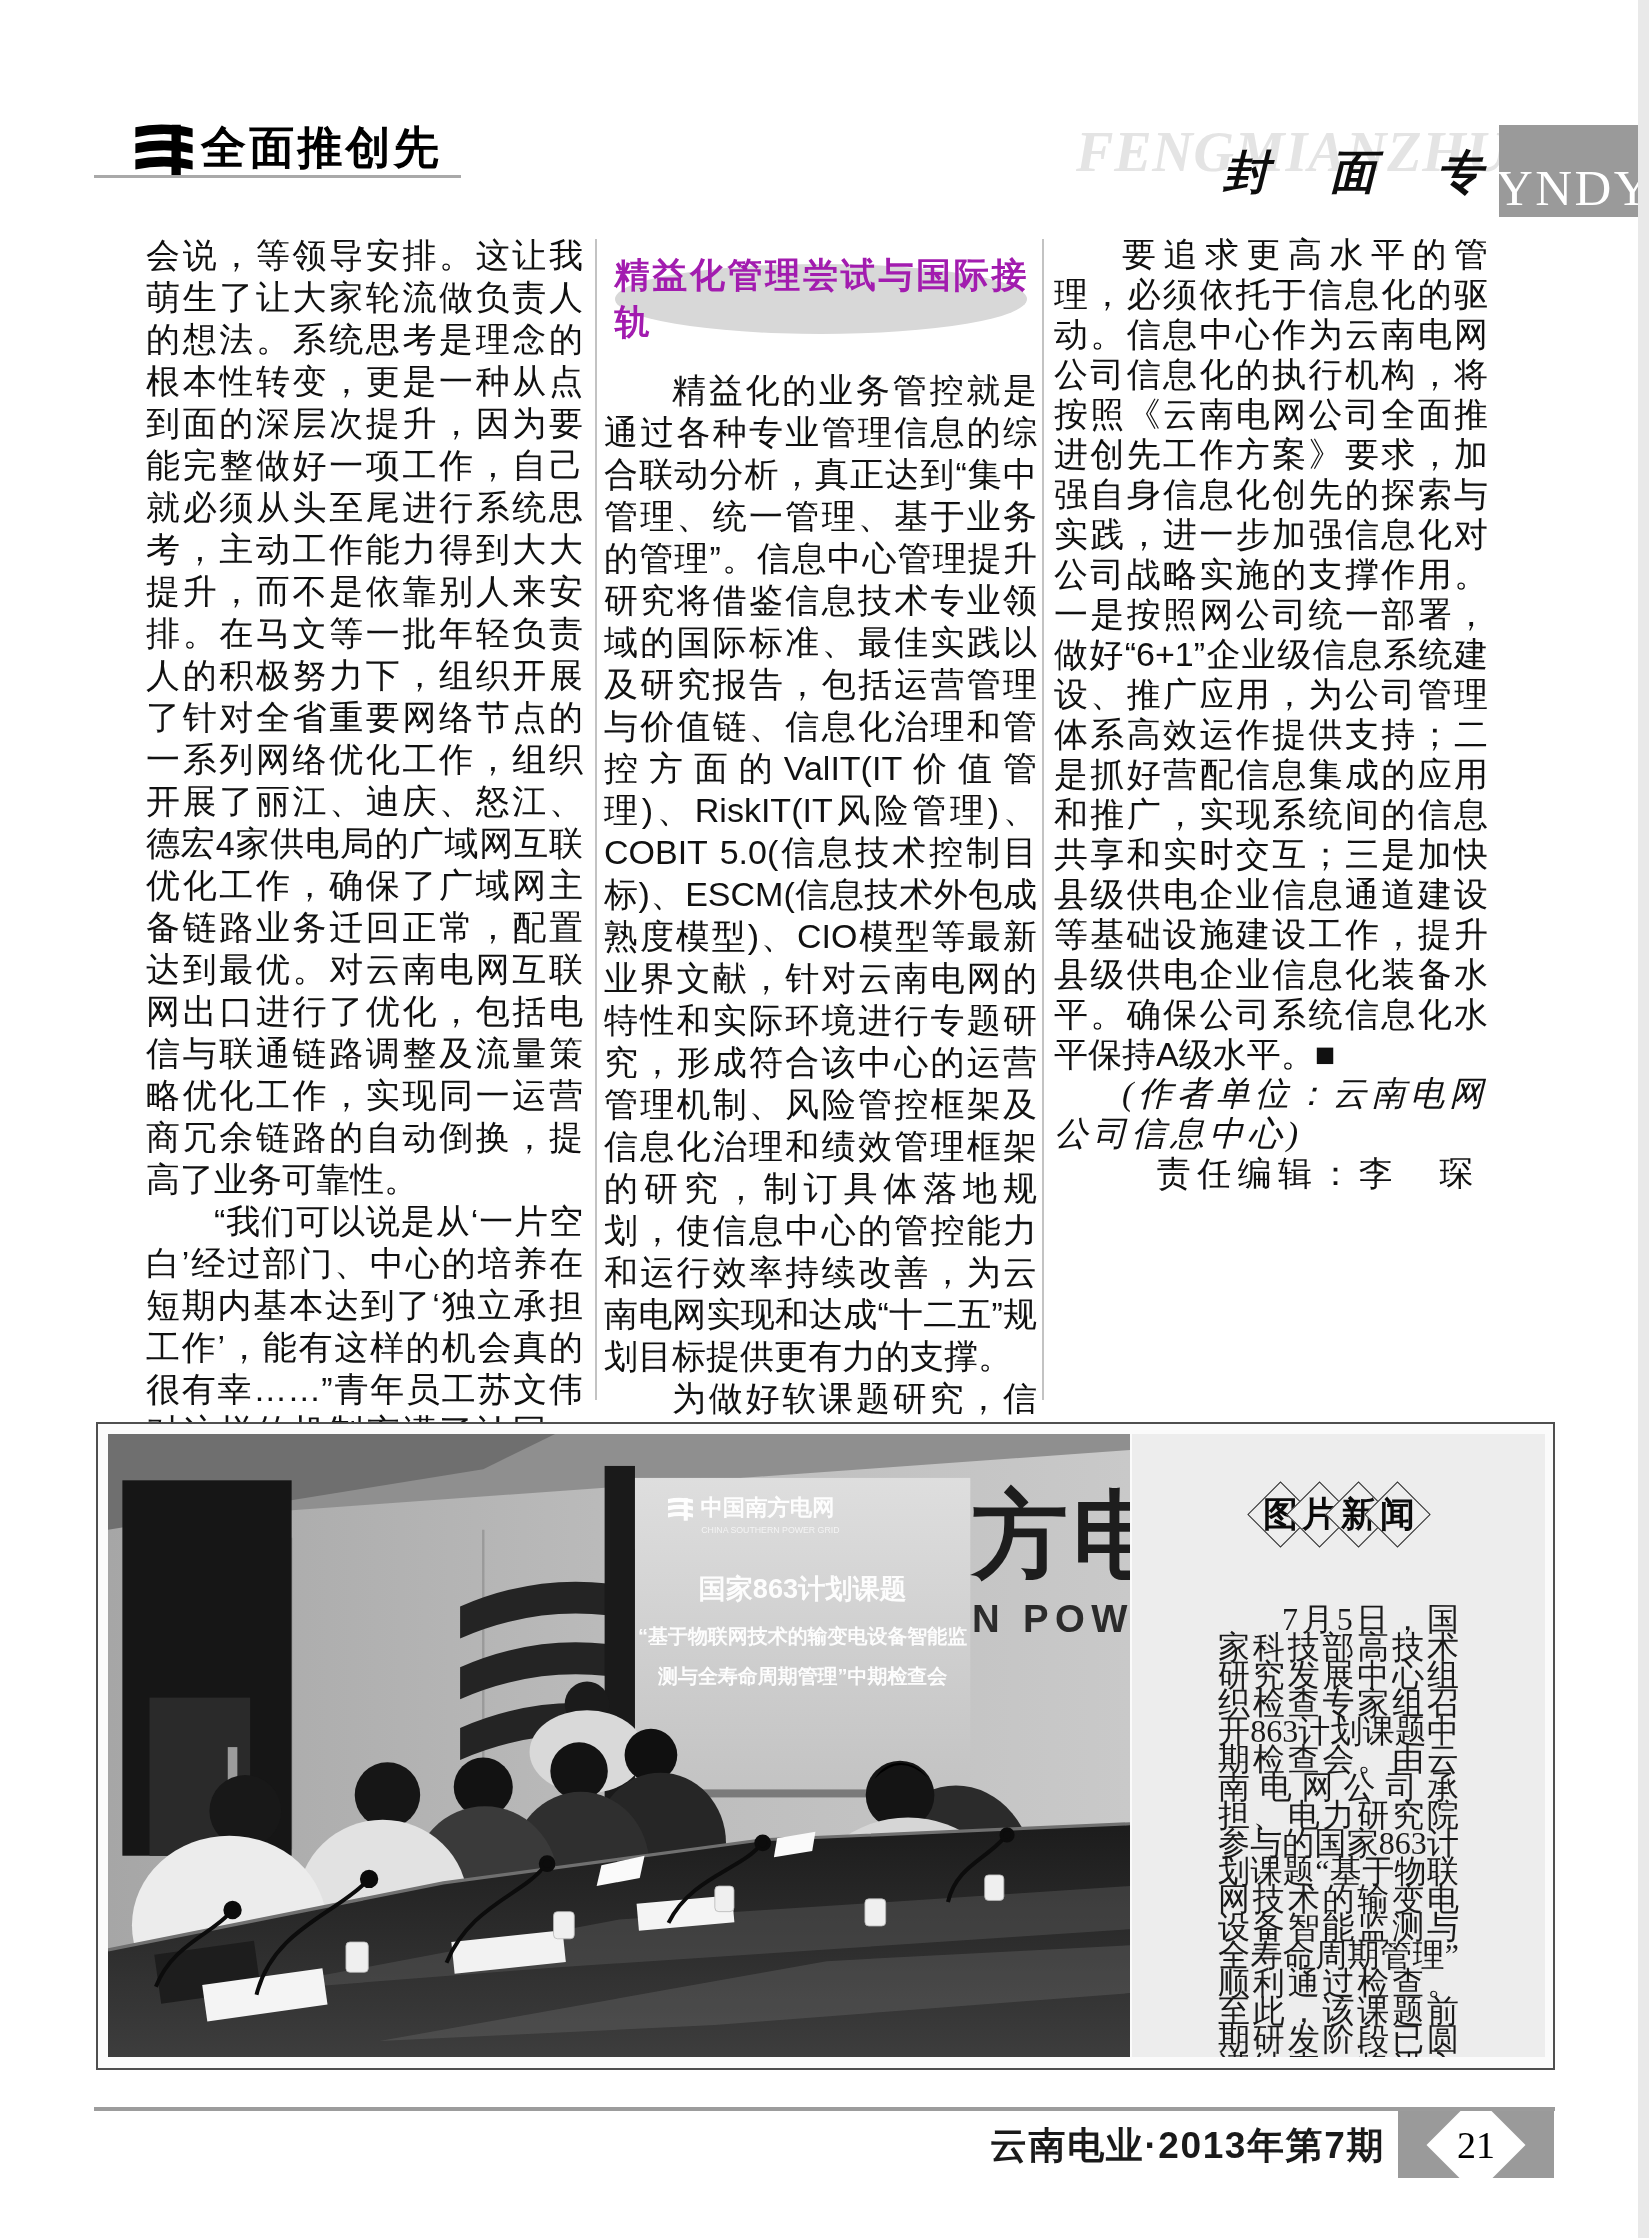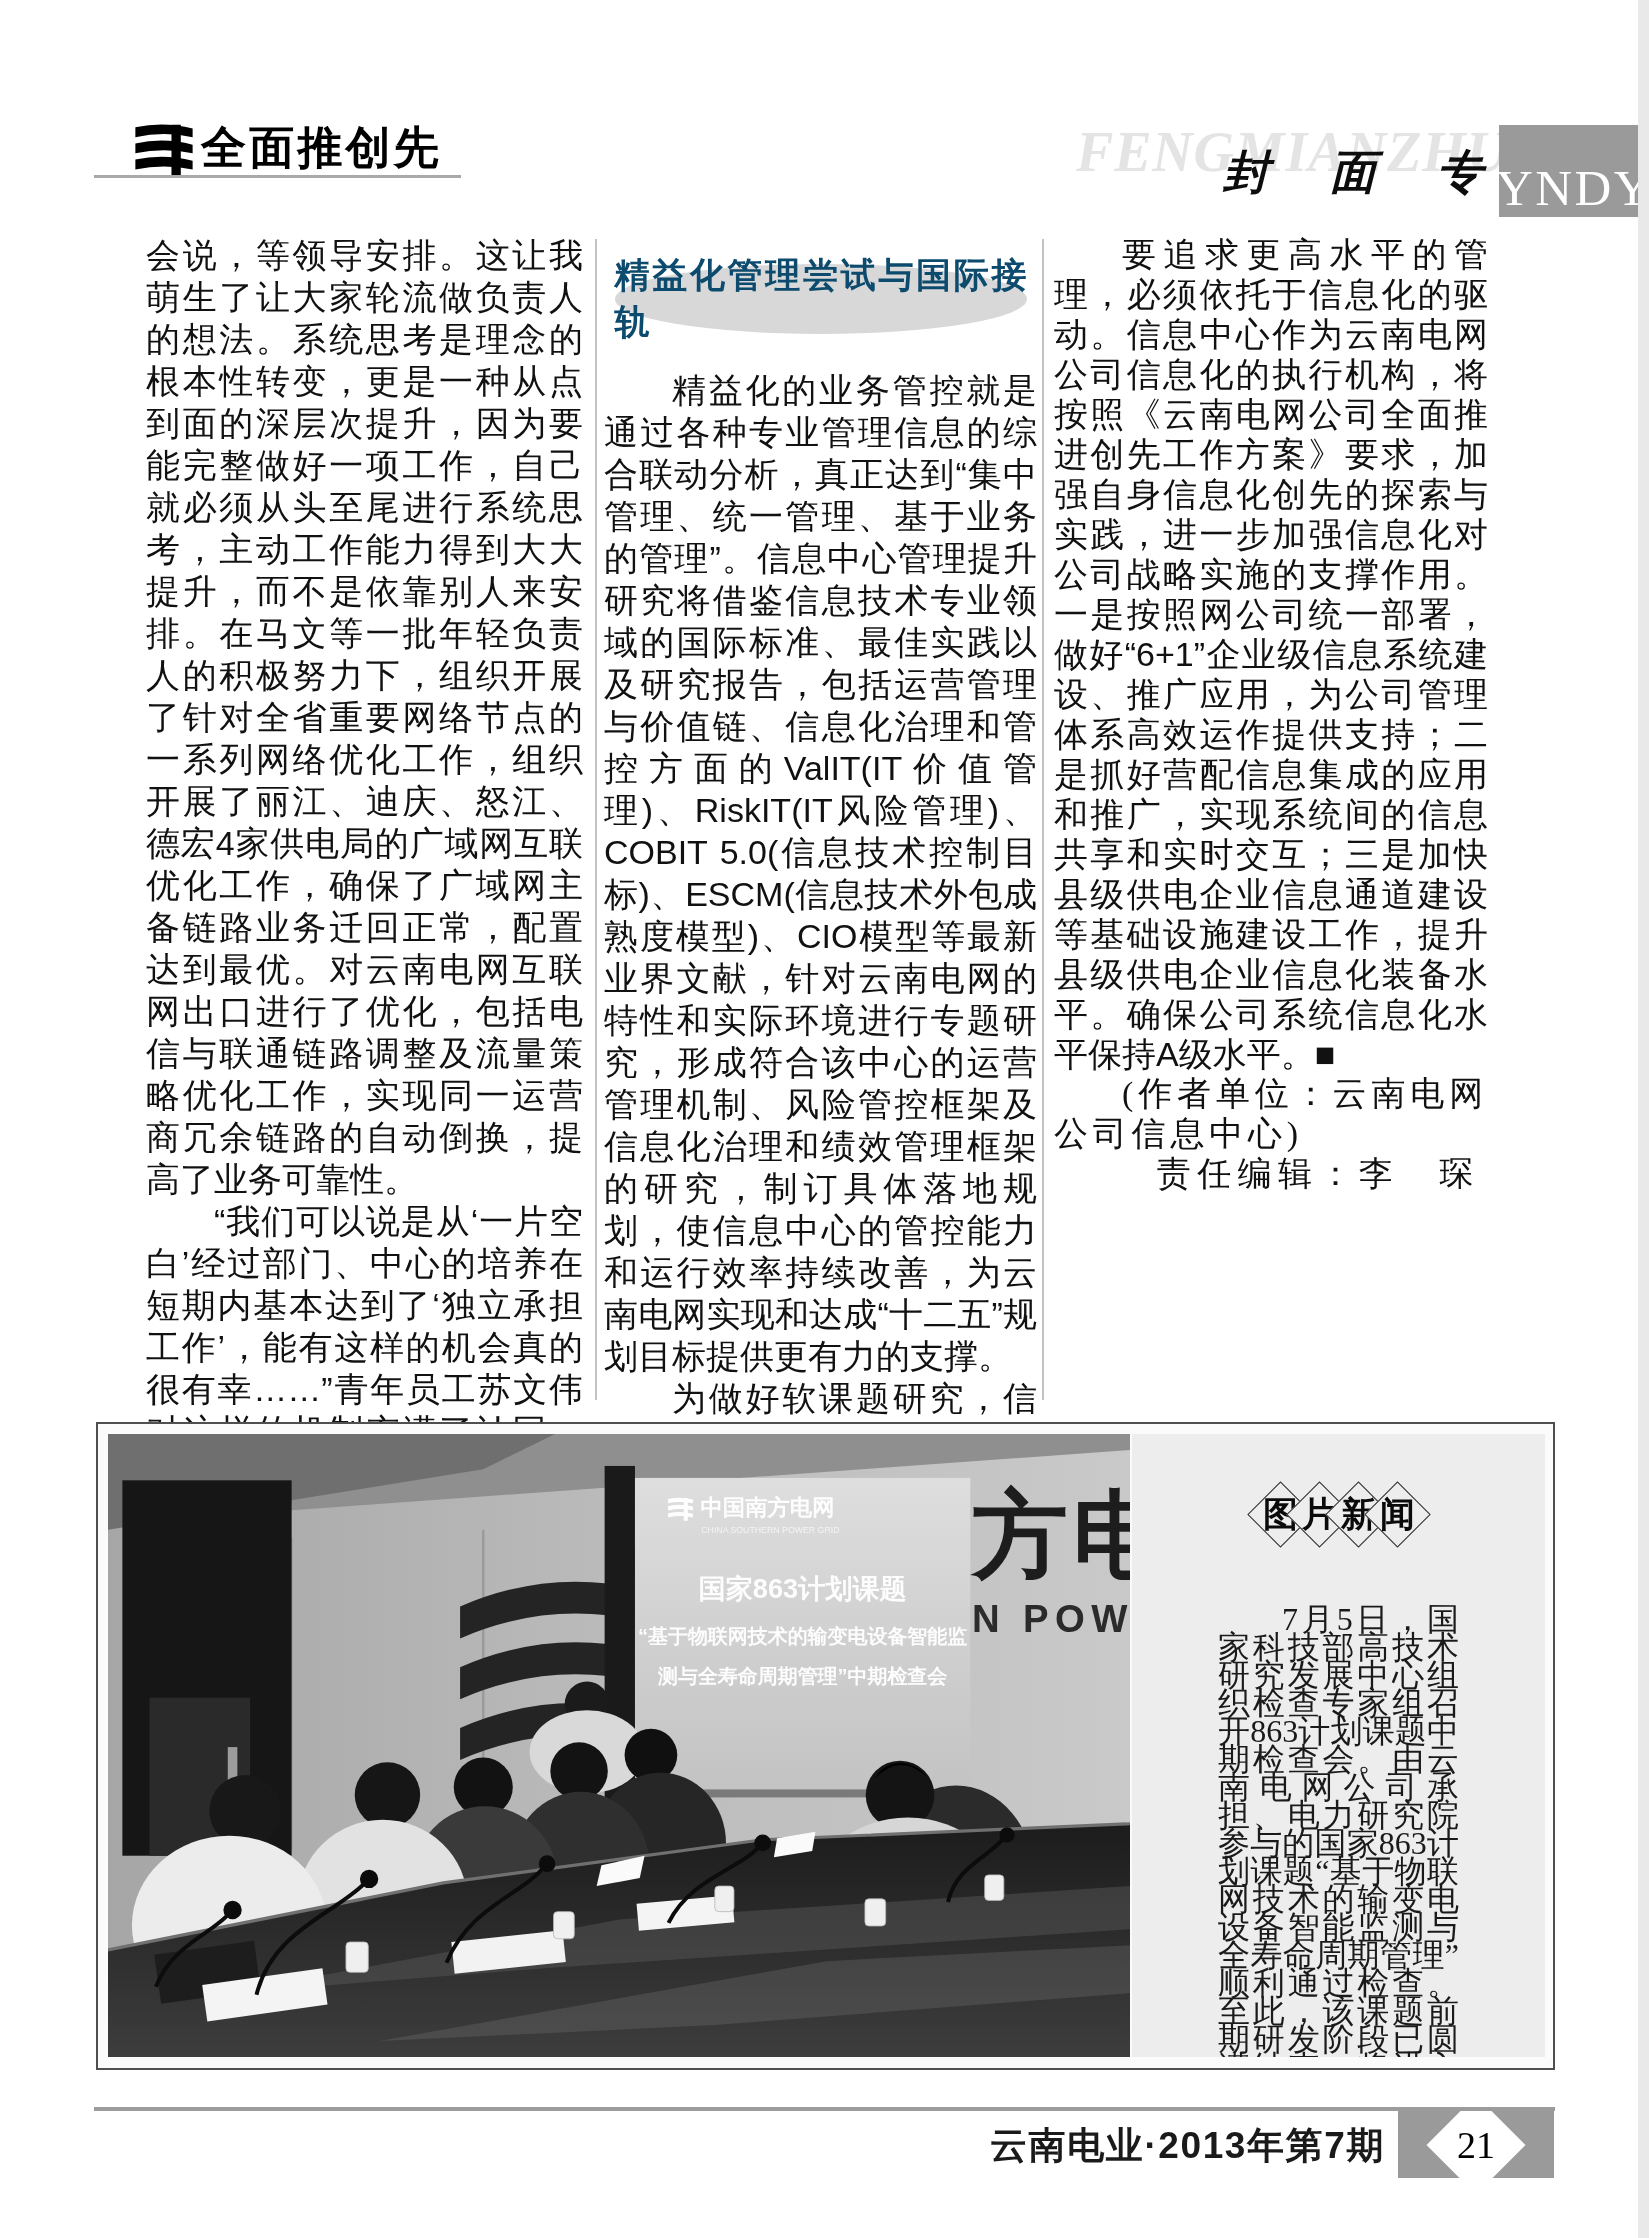--- a/index.html
+++ b/index.html
@@ -23,23 +23,23 @@
   .col p{margin:0;font-size:34px;line-height:42px;}
   .col1{left:146px;width:437px;}
   .col2{left:604px;width:433px;}
   .col3{left:1054px;width:434px;}
   .col3 p{line-height:40px;}
   .indent{text-indent:2em;}
   .vrule{position:absolute;top:239px;height:1161px;width:1.6px;background:#c3c3c3;}
   .vrule.r1{left:595px;}
   .vrule.r2{left:1042px;}
   .ellipse-head{width:412px;height:70px;margin:30px auto 35px auto;background:#d8d8d8;border-radius:50%;
-        display:flex;align-items:center;justify-content:center;font-size:35px;font-weight:bold;color:#0c4a6e;}
+        display:flex;align-items:center;justify-content:center;font-size:35px;font-weight:bold;color:#a21caf;}
   .kai{font-family:"Liberation Serif",serif;letter-spacing:4.8px;}
-  .author-note{margin-top:4.8px;}
+  .author-note{margin-top:4.8px;font-style:italic;}
   .editor-line{text-align:right;padding-right:8px;letter-spacing:6.4px;margin-top:3.2px;}
 
   
   .photo-block{position:absolute;left:96px;top:1422px;width:1459px;height:648px;box-sizing:border-box;
         border:2.4px solid #4f4f4f;background:#fbfbfb;padding:9.6px;}
   .photo-wrap{position:absolute;left:9.6px;top:9.6px;width:1022px;height:623px;overflow:hidden;background:#fca5a5;}
   .caption-panel{position:absolute;left:1034px;top:9.6px;width:413px;height:623px;background:#ededed;overflow:hidden;}
   .diamond-row{margin-top:46px;display:flex;justify-content:center;}
   .diamond{width:45px;height:45px;border:1.6px solid #2b2b2b;background:#ededed;transform:rotate(45deg);
         margin:11.2px -4px;display:flex;align-items:center;justify-content:center;}

